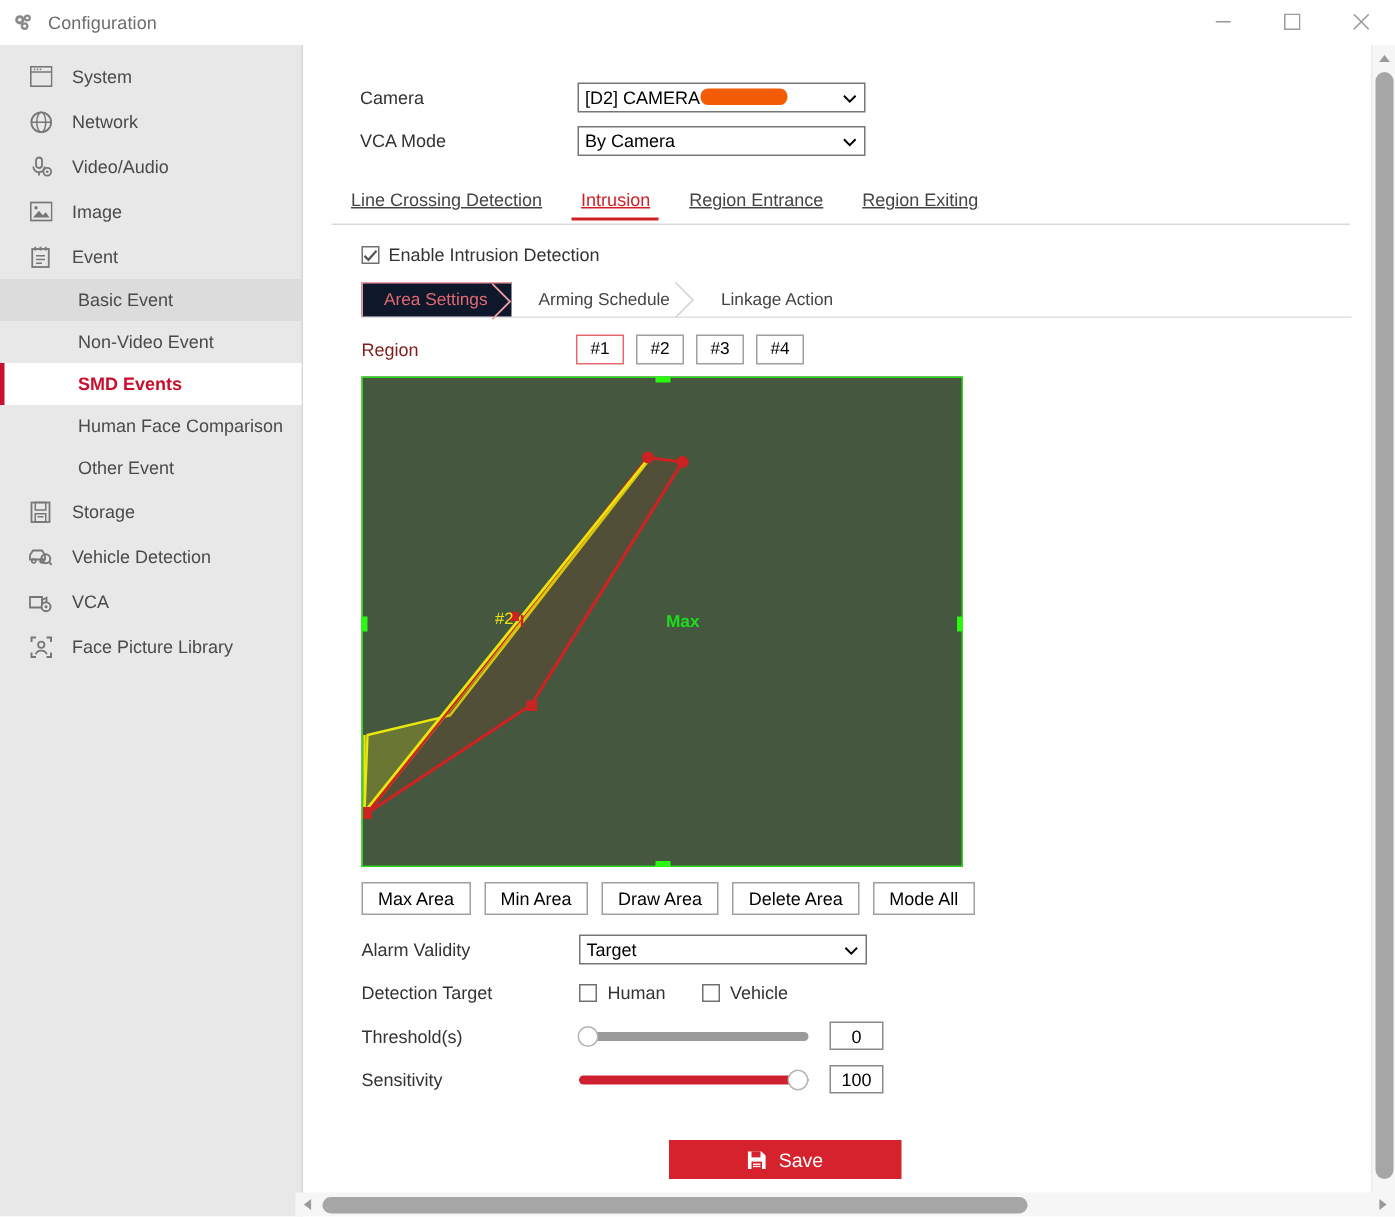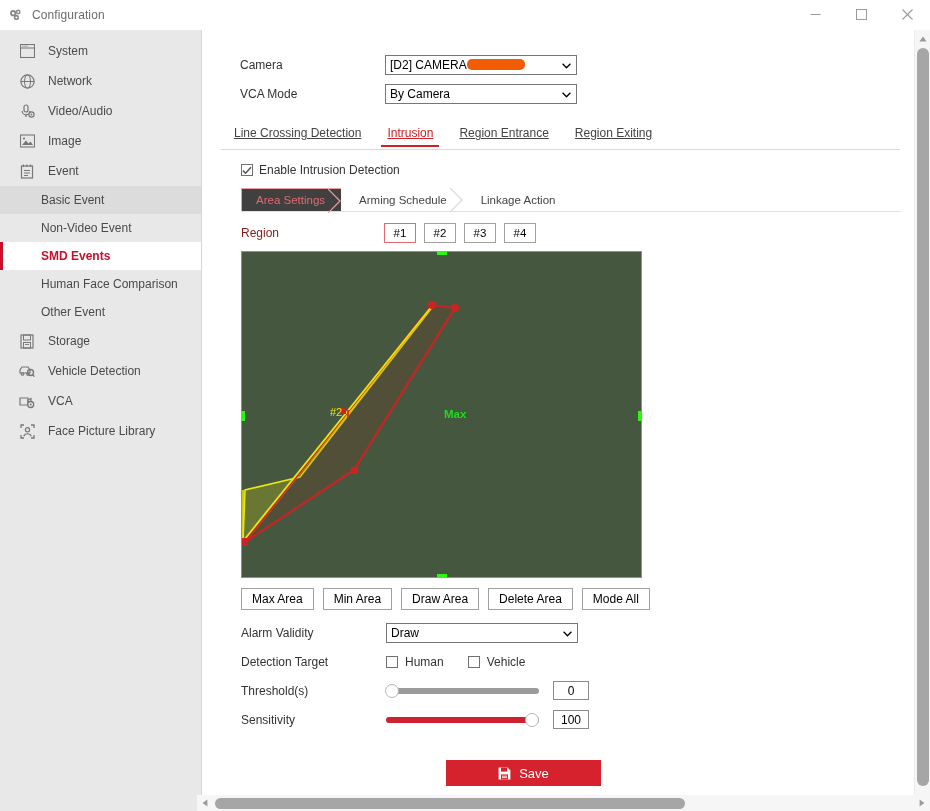--- a/index.html
+++ b/index.html
@@ -54,21 +54,21 @@
     font-size: 12px; color: #4a4a4a;
     padding-left: 18px; cursor: default;
   }
   .nav-item .nav-icon {
     width: 18px; height: 18px; margin-right: 12px;
     display: flex; align-items: center; justify-content: center;
     flex: none; color: #777;
   }
   .nav-item.top { height: 30px; }
   .nav-item.sub {
-    padding-left: 41px;
+    padding-left: 52px;
     height: 28px;
   }
   .nav-item.sub.highlight { background: #dcdcdc; }
   .nav-item.sub.active {
     background: #ffffff;
     color: #c8102e;
     font-weight: bold;
     position: relative;
   }
   .nav-item.sub.active::before {
@@ -509,21 +509,21 @@
     <div class="chk-row">
       <span class="chkbox checked">
         <svg width="10" height="9" viewBox="0 0 10 9">
             <path d="M1 4.6 L3.6 7.2 L9 1.2" fill="none" stroke="#555" stroke-width="1.5"></path>
           </svg>
       </span>
       <span class="chk-label">Enable Intrusion Detection</span>
     </div>
 
     <div class="steps">
-      <div class="step active" style="border:1px solid #eda0a4;border-right:none;border-bottom:none;background:#404040;">
+      <div class="step active" style="border:1px solid #eda0a4;border-right:none;border-bottom:none;background:#0f172a;">
         <span>Area Settings</span>
         <span class="chev">
           <svg width="14" height="24" viewBox="0 0 14 24">
               <path d="M0 0 L12 12 L0 24" fill="none" stroke="#eda0a4" stroke-width="1.2"></path>
             </svg>
         </span>
       </div>
       <div class="step" style="padding-left:18px;">
         <span>Arming Schedule</span>
         <span class="chev">
@@ -595,21 +595,21 @@
         <span>Delete Area</span>
       </div>
       <div class="abtn">
         <span>Mode All</span>
       </div>
     </div>
 
     <div class="opt-row" style="margin-top:8px;">
       <div class="opt-label">Alarm Validity</div>
       <div class="sel">
-        <span>Draw</span>
+        <span>Target</span>
         <span class="arrow">
           <svg width="9" height="6" viewBox="0 0 9 6">
               <path d="M0.6 0.8 L4.5 4.8 L8.4 0.8" fill="none" stroke="#000" stroke-width="1.3"></path>
             </svg>
         </span>
       </div>
     </div>
 
     <div class="opt-row">
       <div class="opt-label">Detection Target</div>

